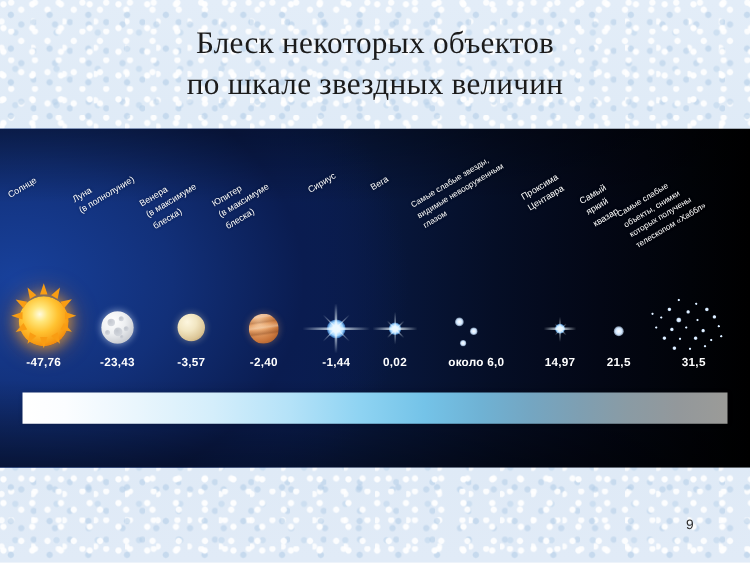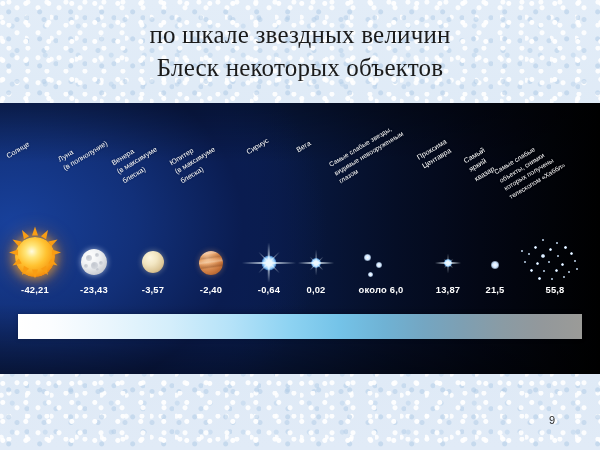--- a/index.html
+++ b/index.html
@@ -173,22 +173,22 @@
     font-size: 11px;
     color: #2b2b2b;
   }
 </style>
 </head>
 <body>
 
 <div id="slide">
 
   <div id="title-block">
+    <span class="tline">Блеск некоторых объектов</span>
     <span class="tline">по шкале звездных величин</span>
-    <span class="tline">Блеск некоторых объектов</span>
   </div>
 
   <div id="panel">
     <div class="vfade"></div>
 
     <div class="col" style="left:6px;width:58px;">
       <div class="label" style="left:4px;top:48px;">
         <div>Солнце</div>
       </div>
       <div class="obj sun">
@@ -198,21 +198,21 @@
         <span class="ray" style="transform:translate(-50%,-50%) rotate(90deg) translateY(-26px);"></span>
         <span class="ray" style="transform:translate(-50%,-50%) rotate(120deg) translateY(-26px);"></span>
         <span class="ray" style="transform:translate(-50%,-50%) rotate(150deg) translateY(-26px);"></span>
         <span class="ray" style="transform:translate(-50%,-50%) rotate(180deg) translateY(-26px);"></span>
         <span class="ray" style="transform:translate(-50%,-50%) rotate(210deg) translateY(-26px);"></span>
         <span class="ray" style="transform:translate(-50%,-50%) rotate(240deg) translateY(-26px);"></span>
         <span class="ray" style="transform:translate(-50%,-50%) rotate(270deg) translateY(-26px);"></span>
         <span class="ray" style="transform:translate(-50%,-50%) rotate(300deg) translateY(-26px);"></span>
         <span class="ray" style="transform:translate(-50%,-50%) rotate(330deg) translateY(-26px);"></span>
       </div>
-      <div class="value">-42,21</div>
+      <div class="value">-47,76</div>
     </div>
 
     <div class="col" style="left:65px;width:58px;">
       <div class="label" style="left:2px;top:50px;">
         <div>Луна</div>
         <div>(в полнолуние)</div>
       </div>
       <div class="obj moon">
         <i style="left:5px;top:6px;width:6px;height:6px;"></i>
         <i style="left:14px;top:4px;width:4px;height:4px;"></i>
@@ -250,21 +250,21 @@
       </div>
       <div class="obj" style="left:0;top:138px;width:58px;height:44px;">
         <div class="star">
           <span class="core" style="width:15px;height:15px;"></span>
           <span class="spike" style="width:54px;height:1.6px;margin-left:-27px;margin-top:-0.8px;"></span>
           <span class="spike" style="width:40px;height:1.5px;margin-left:-20px;margin-top:-0.75px;transform:rotate(90deg);"></span>
           <span class="spike" style="width:30px;height:1.1px;margin-left:-15px;margin-top:-0.55px;transform:rotate(45deg);"></span>
           <span class="spike" style="width:30px;height:1.1px;margin-left:-15px;margin-top:-0.55px;transform:rotate(-45deg);"></span>
         </div>
       </div>
-      <div class="value">-0,64</div>
+      <div class="value">-1,44</div>
     </div>
 
     <div class="col" style="left:290px;width:52px;">
       <div class="label" style="left:10px;top:42px;">
         <div>Вега</div>
       </div>
       <div class="obj" style="left:0;top:138px;width:52px;height:44px;">
         <div class="star">
           <span class="core" style="width:10px;height:10px;"></span>
           <span class="spike" style="width:36px;height:1.3px;margin-left:-18px;margin-top:-0.65px;"></span>
@@ -297,21 +297,21 @@
       </div>
       <div class="obj" style="left:0;top:138px;width:56px;height:44px;">
         <div class="star">
           <span class="core" style="width:8px;height:8px;"></span>
           <span class="spike" style="width:26px;height:1.1px;margin-left:-13px;margin-top:-0.55px;"></span>
           <span class="spike" style="width:20px;height:1px;margin-left:-10px;margin-top:-0.5px;transform:rotate(90deg);"></span>
           <span class="spike" style="width:13px;height:0.8px;margin-left:-6.5px;margin-top:-0.4px;transform:rotate(45deg);"></span>
           <span class="spike" style="width:13px;height:0.8px;margin-left:-6.5px;margin-top:-0.4px;transform:rotate(-45deg);"></span>
         </div>
       </div>
-      <div class="value">13,87</div>
+      <div class="value">14,97</div>
     </div>
 
     <div class="col" style="left:470px;width:50px;">
       <div class="label" style="left:8px;top:50px;">
         <div>Самый</div>
         <div>яркий</div>
         <div>квазар</div>
       </div>
       <div class="obj" style="left:0;top:138px;width:50px;height:44px;">
         <span class="dot" style="left:21px;top:20px;width:8px;height:8px;"></span>
@@ -344,21 +344,21 @@
         <span class="dot" style="left:18px;top:32px;width:2.8px;height:2.8px;"></span>
         <span class="dot" style="left:31px;top:33px;width:2.2px;height:2.2px;"></span>
         <span class="dot" style="left:43px;top:32px;width:3px;height:3px;"></span>
         <span class="dot" style="left:56px;top:34px;width:2.4px;height:2.4px;"></span>
         <span class="dot" style="left:26px;top:40px;width:2.6px;height:2.6px;"></span>
         <span class="dot" style="left:39px;top:41px;width:2.2px;height:2.2px;"></span>
         <span class="dot" style="left:51px;top:39px;width:2px;height:2px;"></span>
         <span class="dot" style="left:64px;top:31px;width:2px;height:2px;"></span>
         <span class="dot" style="left:9px;top:13px;width:1.8px;height:1.8px;"></span>
       </div>
-      <div class="value">55,8</div>
+      <div class="value">31,5</div>
     </div>
 
     <div style="position:absolute;left:18px;top:211px;width:564px;height:25px;
                 background:linear-gradient(90deg,#ffffff 0%,#fbfdff 6%,#eaf6fd 16%,#d4eefb 27%,#b4e2f8 38%,#8ed3f2 48%,#74c3e8 57%,#6fb2d4 65%,#74a6c2 72%,#7e9fb2 79%,#8a9ba4 86%,#93989b 93%,#9b9b98 100%);
                 box-shadow:0 0 4px rgba(0,0,0,0.25);"></div>
   </div>
 
   <div id="page-number">9</div>
 
 </div>

